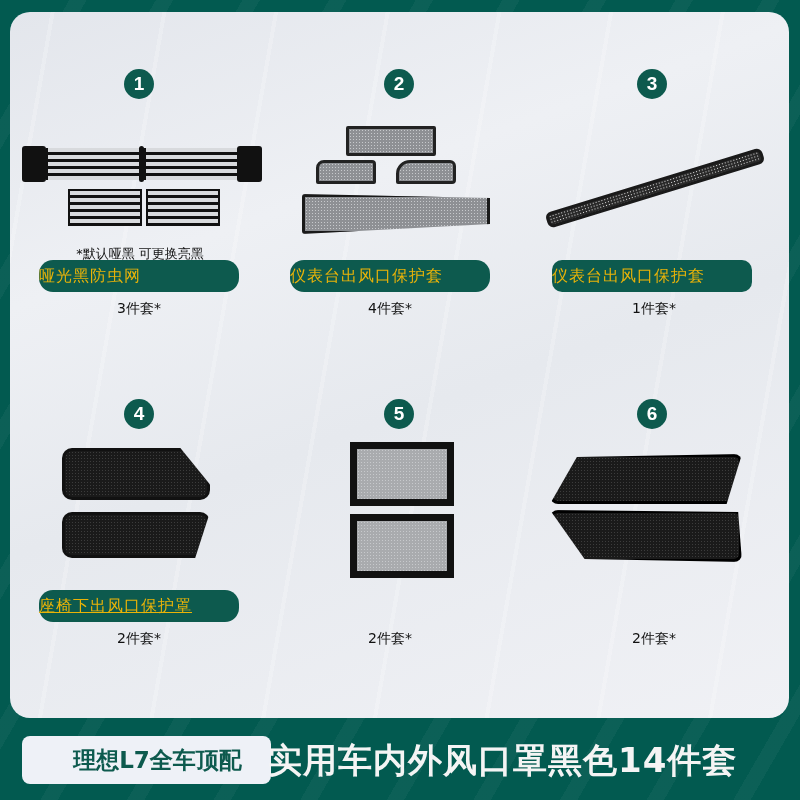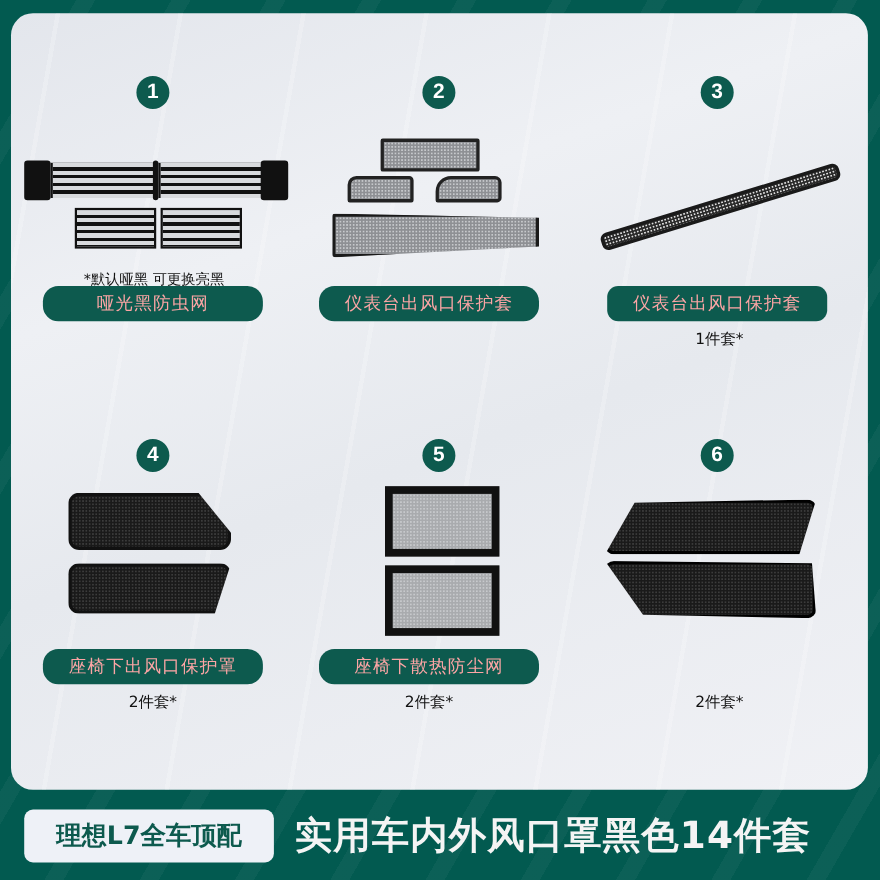--- a/index.html
+++ b/index.html
@@ -5,28 +5,28 @@
   html,body{margin:0;padding:0;}
   body{width:800px;height:800px;overflow:hidden;background:#025a50;font-family:"DejaVu Sans","Liberation Sans",sans-serif;position:relative;}
   .stripes{position:absolute;inset:0;background:repeating-linear-gradient(120deg,rgba(255,255,255,0) 0 60px,rgba(255,255,255,0.04) 60px 75px);pointer-events:none;}
   .card{position:absolute;left:10px;top:12px;width:779px;height:706px;border-radius:20px;
     background:linear-gradient(160deg,#e3e6ec 0%,#eef0f4 30%,#e6e9ee 55%,#f0f1f5 100%);overflow:hidden;}
   .card::before{content:"";position:absolute;inset:0;
     background:repeating-linear-gradient(100deg,rgba(255,255,255,0) 0 40px,rgba(255,255,255,0.35) 40px 44px,rgba(255,255,255,0) 44px 110px);opacity:.6;}
   .cell{position:absolute;width:260px;height:330px;}
   .num{position:absolute;left:50%;top:57px;transform:translateX(-50%);width:30px;height:30px;border-radius:50%;background:#0d5a4e;color:#fff;font-weight:bold;font-size:19px;line-height:30px;text-align:center;font-family:"Liberation Sans",sans-serif;}
   .note{position:absolute;left:0;right:0;top:230px;text-align:center;font-size:13px;color:#111;}
-  .pill{position:absolute;left:50%;transform:translateX(-50%);top:248px;width:200px;height:32px;border-radius:14px;background:#0d5a4e;color:#fca5a5;font-size:16px;line-height:32px;text-align:center;letter-spacing:1px;}
+  .pill{position:absolute;left:50%;transform:translateX(-50%);top:248px;width:200px;height:32px;border-radius:14px;background:#0d5a4e;color:#eab308;font-size:16px;line-height:32px;letter-spacing:1px;}
   .qty{position:absolute;left:0;right:0;top:288px;text-align:center;font-size:14px;color:#111;}
   .prod{position:absolute;}
   .grille{position:absolute;background:#111;border-radius:3px;}
   .slats{position:absolute;background:repeating-linear-gradient(180deg,#d8dadd 0 4px,#111 4px 7px);}
   .mesh{background-color:#8e9094;background-image:radial-gradient(#c7c9cc 0.8px,transparent 1px);background-size:3px 3px;}
   .darkmesh{background-color:#1a1a1a;background-image:radial-gradient(#3c3c3c 0.8px,transparent 1px);background-size:3px 3px;}
-  .banner-badge{position:absolute;left:22px;top:736px;width:227px;height:48px;border-radius:8px;background:#eef1f7;color:#0d5a4e;font-weight:bold;font-size:23px;line-height:48px;text-align:center;}
+  .banner-badge{position:absolute;left:22px;top:736px;width:227px;height:48px;border-radius:8px;background:#eef1f7;color:#0d5a4e;font-weight:bold;font-size:23px;line-height:48px;text-align:center;padding-left:22px;}
   .banner-title{position:absolute;left:268px;top:733px;font-size:34px;font-weight:bold;color:#f4f4f4;letter-spacing:1px;line-height:54px;}
 </style>
 </head>
 <body>
 
 <div class="stripes"></div>
 
 <div class="card">
 
   <div class="cell" style="left:0;top:0;">
@@ -35,59 +35,60 @@
       <div class="grille" style="left:0;top:0;width:24px;height:36px;"></div>
       <div class="slats" style="left:24px;top:2px;width:93px;height:32px;border-left:2px solid #111;border-right:2px solid #111;"></div>
       <div class="grille" style="left:117px;top:0;width:5px;height:36px;"></div>
       <div class="slats" style="left:122px;top:2px;width:93px;height:32px;border-left:2px solid #111;border-right:2px solid #111;"></div>
       <div class="grille" style="left:215px;top:0;width:25px;height:36px;"></div>
       <div class="slats" style="left:46px;top:43px;width:70px;height:33px;border:2px solid #111;"></div>
       <div class="slats" style="left:124px;top:43px;width:70px;height:33px;border:2px solid #111;"></div>
     </div>
     <div class="note" style="top:233px;">*默认哑黑 可更换亮黑</div>
     <div class="pill" style="left:129px;">哑光黑防虫网</div>
+    <div class="qty" style="left:0;width:258px;">3件套*</div>
   </div>
 
   <div class="cell" style="left:260px;top:0;">
     <div class="num" style="left:129px;">2</div>
     <div class="prod" style="left:30px;top:112px;width:200px;height:115px;">
       <div class="mesh" style="position:absolute;left:46px;top:2px;width:84px;height:24px;border:3px solid #222;border-radius:2px;"></div>
       <div class="mesh" style="position:absolute;left:16px;top:36px;width:54px;height:18px;border:3px solid #222;border-radius:8px 4px 2px 2px;"></div>
       <div class="mesh" style="position:absolute;left:96px;top:36px;width:54px;height:18px;border:3px solid #222;border-radius:14px 6px 4px 2px;"></div>
       <div class="mesh" style="position:absolute;left:2px;top:70px;width:182px;height:34px;border:3px solid #1a1a1a;border-radius:3px;clip-path:polygon(0 0,100% 10%,100% 75%,0 100%);"></div>
     </div>
     <div class="pill" style="left:120px;">仪表台出风口保护套</div>
+    <div class="qty" style="left:0;width:240px;">4件套*</div>
   </div>
 
   <div class="cell" style="left:520px;top:0;">
     <div class="num" style="left:122px;">3</div>
     <div class="prod" style="left:16px;top:128px;width:200px;height:100px;">
       <div class="mesh" style="position:absolute;left:-4px;top:40px;width:220px;height:10px;border:3px solid #1a1a1a;border-radius:6px;transform:rotate(-17deg);background-color:#2a2a2a;background-image:radial-gradient(#ddd 0.8px,transparent 1px);"></div>
     </div>
     <div class="pill" style="left:122px;border-radius:10px;">仪表台出风口保护套</div>
     <div class="qty" style="left:0;width:248px;text-align:center;">1件套*</div>
   </div>
 
   <div class="cell" style="left:0;top:330px;">
     <div class="num" style="left:129px;">4</div>
     <div class="prod" style="left:52px;top:106px;width:150px;height:120px;">
       <div class="darkmesh" style="position:absolute;left:0;top:0;width:148px;height:52px;border-radius:10px;clip-path:polygon(0 0,80% 0,100% 70%,100% 100%,0 100%);box-shadow:inset 0 0 0 3px #111;"></div>
       <div class="darkmesh" style="position:absolute;left:0;top:64px;width:148px;height:46px;border-radius:10px;clip-path:polygon(0 0,100% 0,90% 100%,0 100%);box-shadow:inset 0 0 0 3px #111;"></div>
     </div>
-    <div class="pill" style="left:129px;">座椅下出风口保护罩</div>
+    <div class="pill" style="left:129px;text-decoration:underline;">座椅下出风口保护罩</div>
     <div class="qty" style="left:0;width:258px;">2件套*</div>
   </div>
 
   <div class="cell" style="left:260px;top:330px;">
     <div class="num" style="left:129px;">5</div>
     <div class="prod" style="left:80px;top:100px;width:104px;height:140px;">
       <div class="mesh" style="position:absolute;left:0;top:0;width:90px;height:50px;border:7px solid #111;background-color:#a9abae;"></div>
       <div class="mesh" style="position:absolute;left:0;top:72px;width:90px;height:50px;border:7px solid #111;background-color:#a9abae;"></div>
     </div>
-    <div class="pill" style="left:120px;">座椅下散热防尘网</div>
     <div class="qty" style="left:0;width:240px;">2件套*</div>
   </div>
 
   <div class="cell" style="left:520px;top:330px;">
     <div class="num" style="left:122px;">6</div>
     <div class="prod" style="left:20px;top:112px;width:200px;height:120px;">
       <div class="darkmesh" style="position:absolute;left:0;top:0;width:192px;height:50px;border-radius:8px;clip-path:polygon(14% 6%,100% 0,92% 100%,0 100%);box-shadow:inset 0 0 0 3px #000;"></div>
       <div class="darkmesh" style="position:absolute;left:0;top:56px;width:192px;height:52px;border-radius:8px;clip-path:polygon(0 0,98% 4%,100% 100%,18% 94%);box-shadow:inset 0 0 0 3px #000;"></div>
     </div>
     <div class="qty" style="left:0;width:248px;">2件套*</div>

